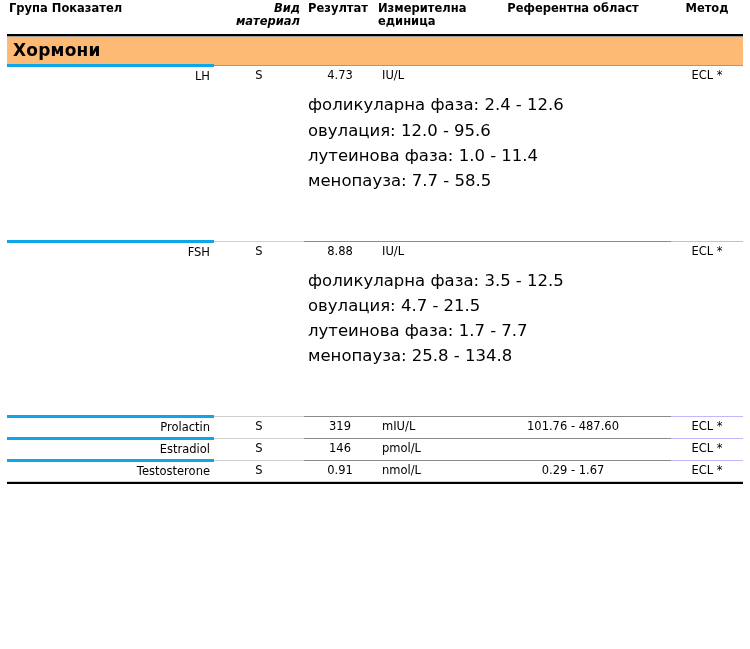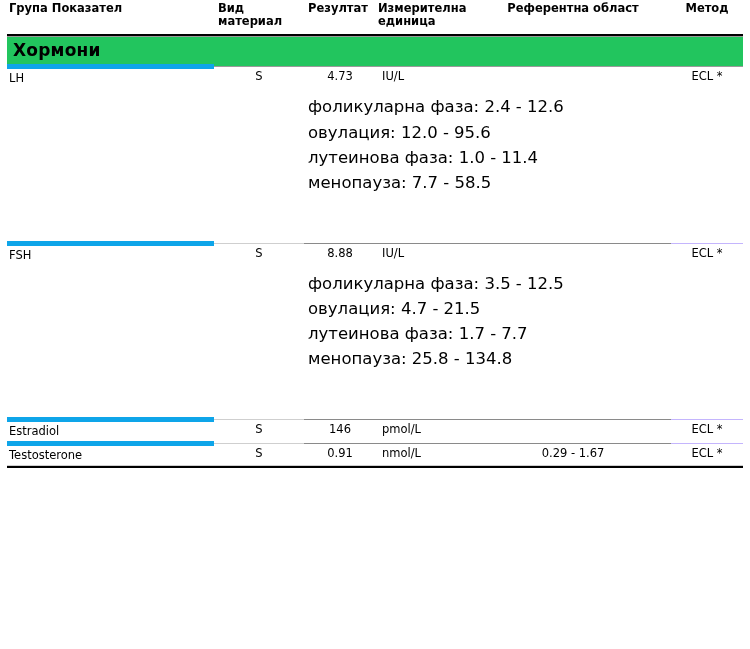--- a/index.html
+++ b/index.html
@@ -35,54 +35,54 @@
   col.c-method  { width: 72px; }
 
   thead th {
     font-size: 11.5px;
     font-weight: bold;
     padding: 2px 4px 6px 4px;
     vertical-align: top;
     line-height: 1.15;
   }
   th.h-group { text-align: left; padding-left: 2px; }
-  th.h-mat   { text-align: left; }
+  th.h-mat   { text-align: right; font-style: italic; }
   th.h-res   { text-align: left; margin-left: 9px; }
   th.h-unit  { text-align: left; padding-left: 2px;}
   th.h-ref   { text-align: center; }
   th.h-method{ text-align: center; }
 
   .thick-rule td {
     border-top: 2px solid #000;
     padding: 0;
     height: 0;
     line-height: 0;
     font-size: 0;
   }
 
   tr.section-row td {
-    background: #22c55e;
+    background: #fdba74;
     border-top: 1px solid #9a9a9a;
     border-bottom: 1px solid #9a9a9a;
     font-size: 17px;
     font-weight: bold;
     padding: 3px 6px 4px 6px;
     letter-spacing: 0.2px;
   }
 
   tr.analyte-row td {
     font-size: 11.5px;
     padding: 2px 4px 3px 4px;
     vertical-align: top;
     border-bottom: none;
   }
   tr.analyte-row td.name {
-    text-align: left;
+    text-align: right;
     padding-left: 2px;
-    border-top: 5px solid #0ea5e9;
+    border-top: 3px solid #0ea5e9;
   }
   tr.analyte-row td.mat {
     text-align: center;
     border-top: 1px solid #cfcfcf;
   }
   tr.analyte-row td.res {
     text-align: center;
     border-top: 1px solid #8a8a8a;
   }
   tr.analyte-row td.unit {
@@ -210,20 +210,28 @@
           <div class="detail-box">
             <div>фоликуларна фаза: 3.5 - 12.5</div>
             <div>овулация: 4.7 - 21.5</div>
             <div>лутеинова фаза: 1.7 - 7.7</div>
             <div>менопауза: 25.8 - 134.8</div>
             <div class="detail-spacer-fsh"></div>
           </div>
         </td>
       </tr>
 
+      <tr class="analyte-row">
+        <td class="name">Prolactin</td>
+        <td class="mat">S</td>
+        <td class="res">319</td>
+        <td class="unit">mIU/L</td>
+        <td class="ref">101.76 - 487.60</td>
+        <td class="method">ECL *</td>
+      </tr>
 
       <tr class="analyte-row">
         <td class="name">Estradiol</td>
         <td class="mat">S</td>
         <td class="res">146</td>
         <td class="unit">pmol/L</td>
         <td class="ref blank"></td>
         <td class="method">ECL *</td>
       </tr>
 

